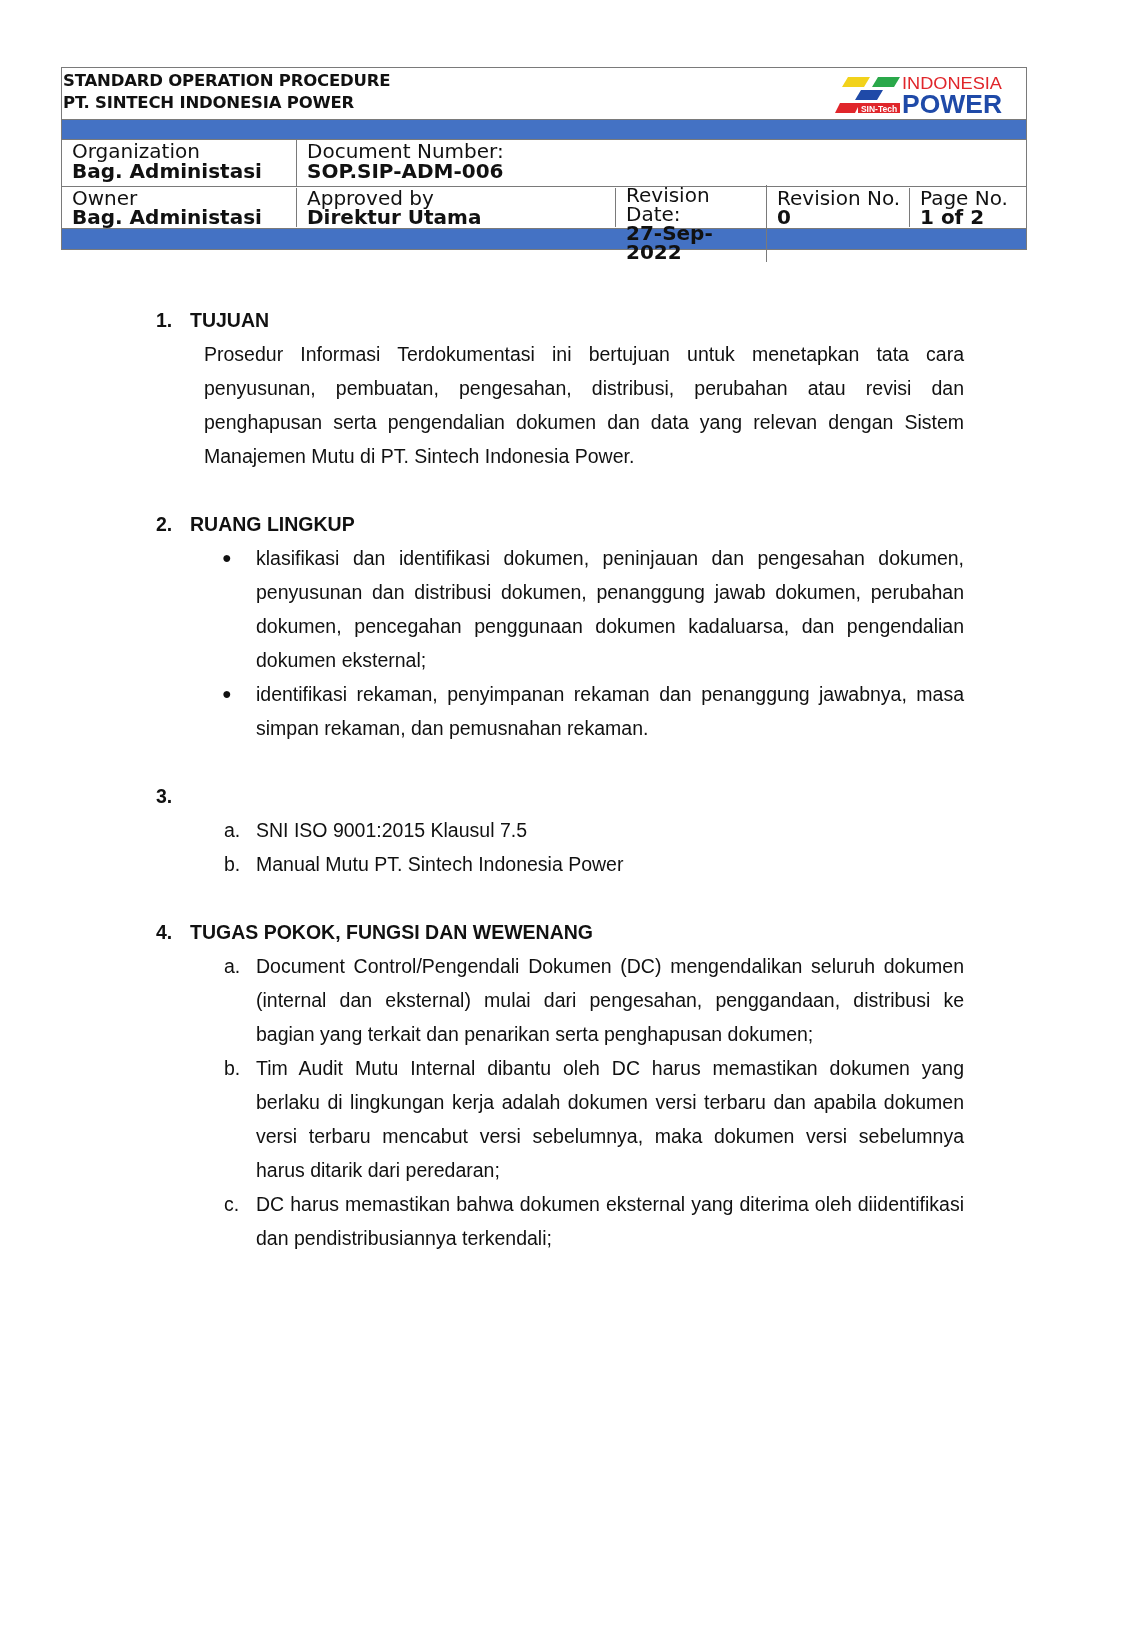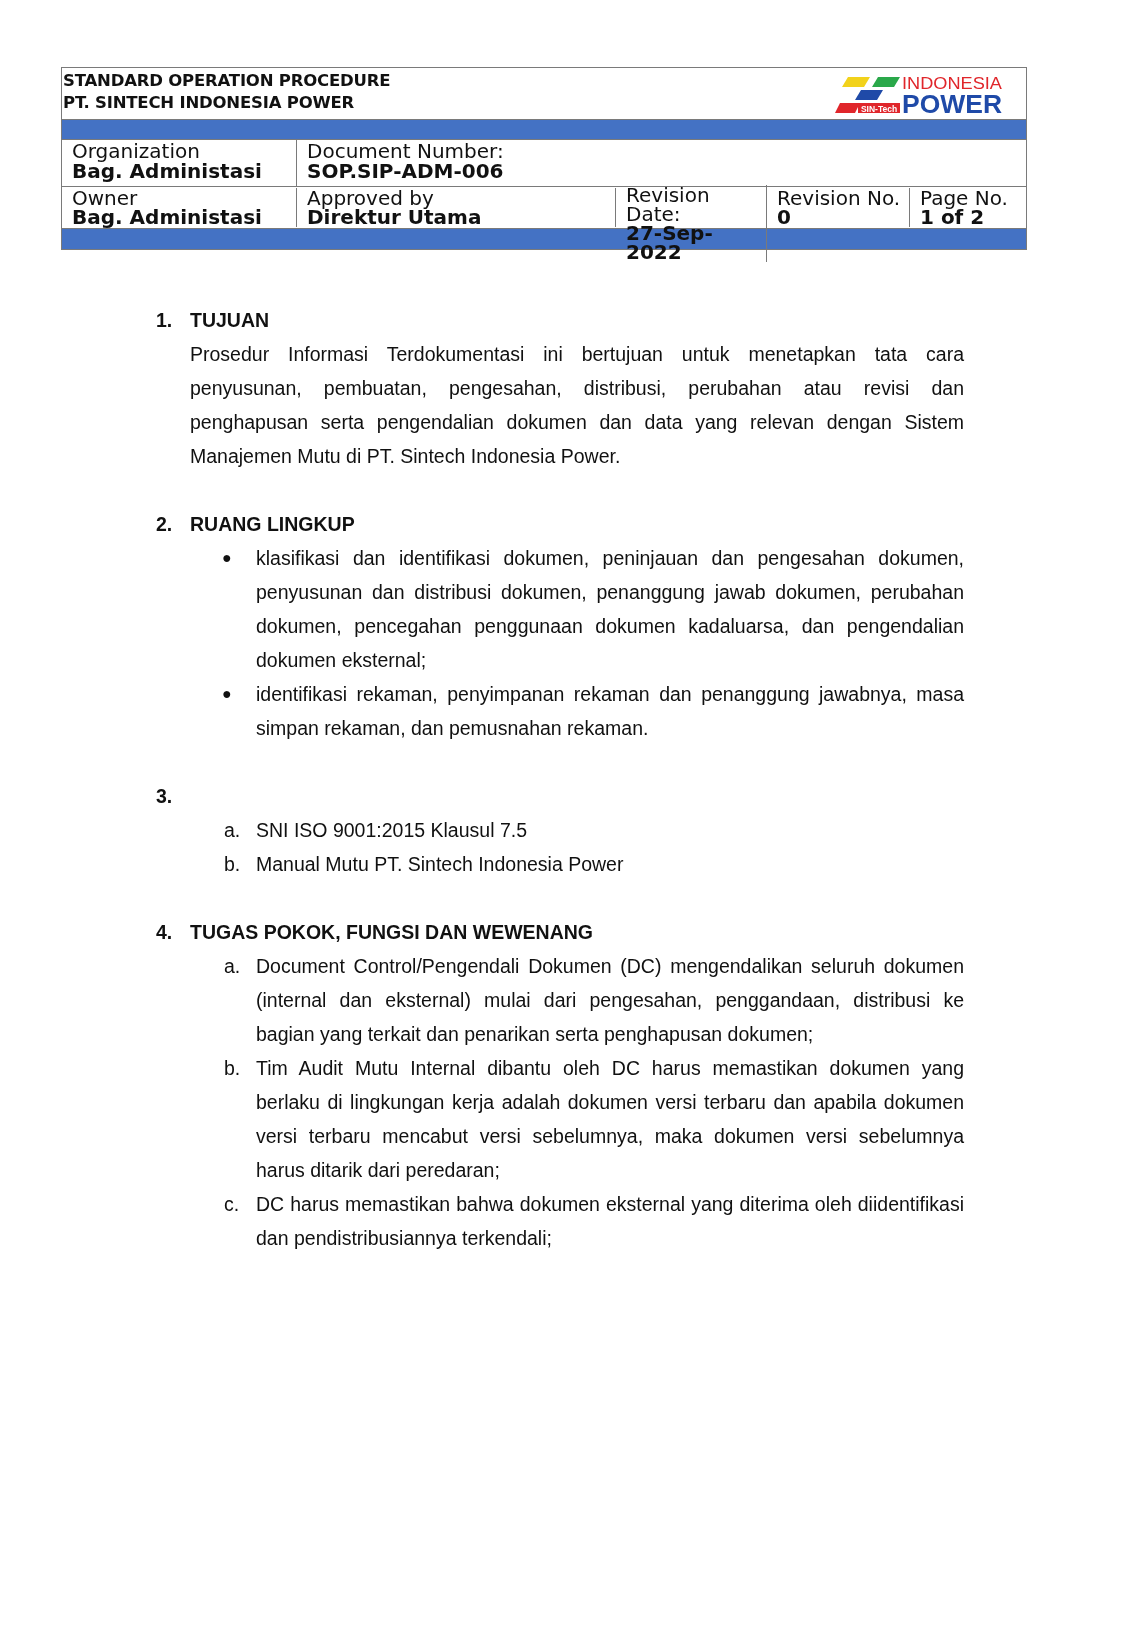--- a/index.html
+++ b/index.html
@@ -78,21 +78,21 @@
   }
   .section { margin-bottom: 34px; }
   .sec-head {
     display: flex;
     font-weight: bold;
     font-size: 19.5px;
     line-height: 34px;
   }
   .sec-num { width: 34px; }
   .para {
-    margin-left: 34px;
+    margin-left: 48px;
     text-align: justify;
   }
   .bullets { margin-left: 34px; list-style: none; }
   .bullets li {
     display: flex;
   }
   .bullet-mark {
     width: 66px; padding-left: 32px; flex-shrink: 0;
     font-size: 16px;
   }

